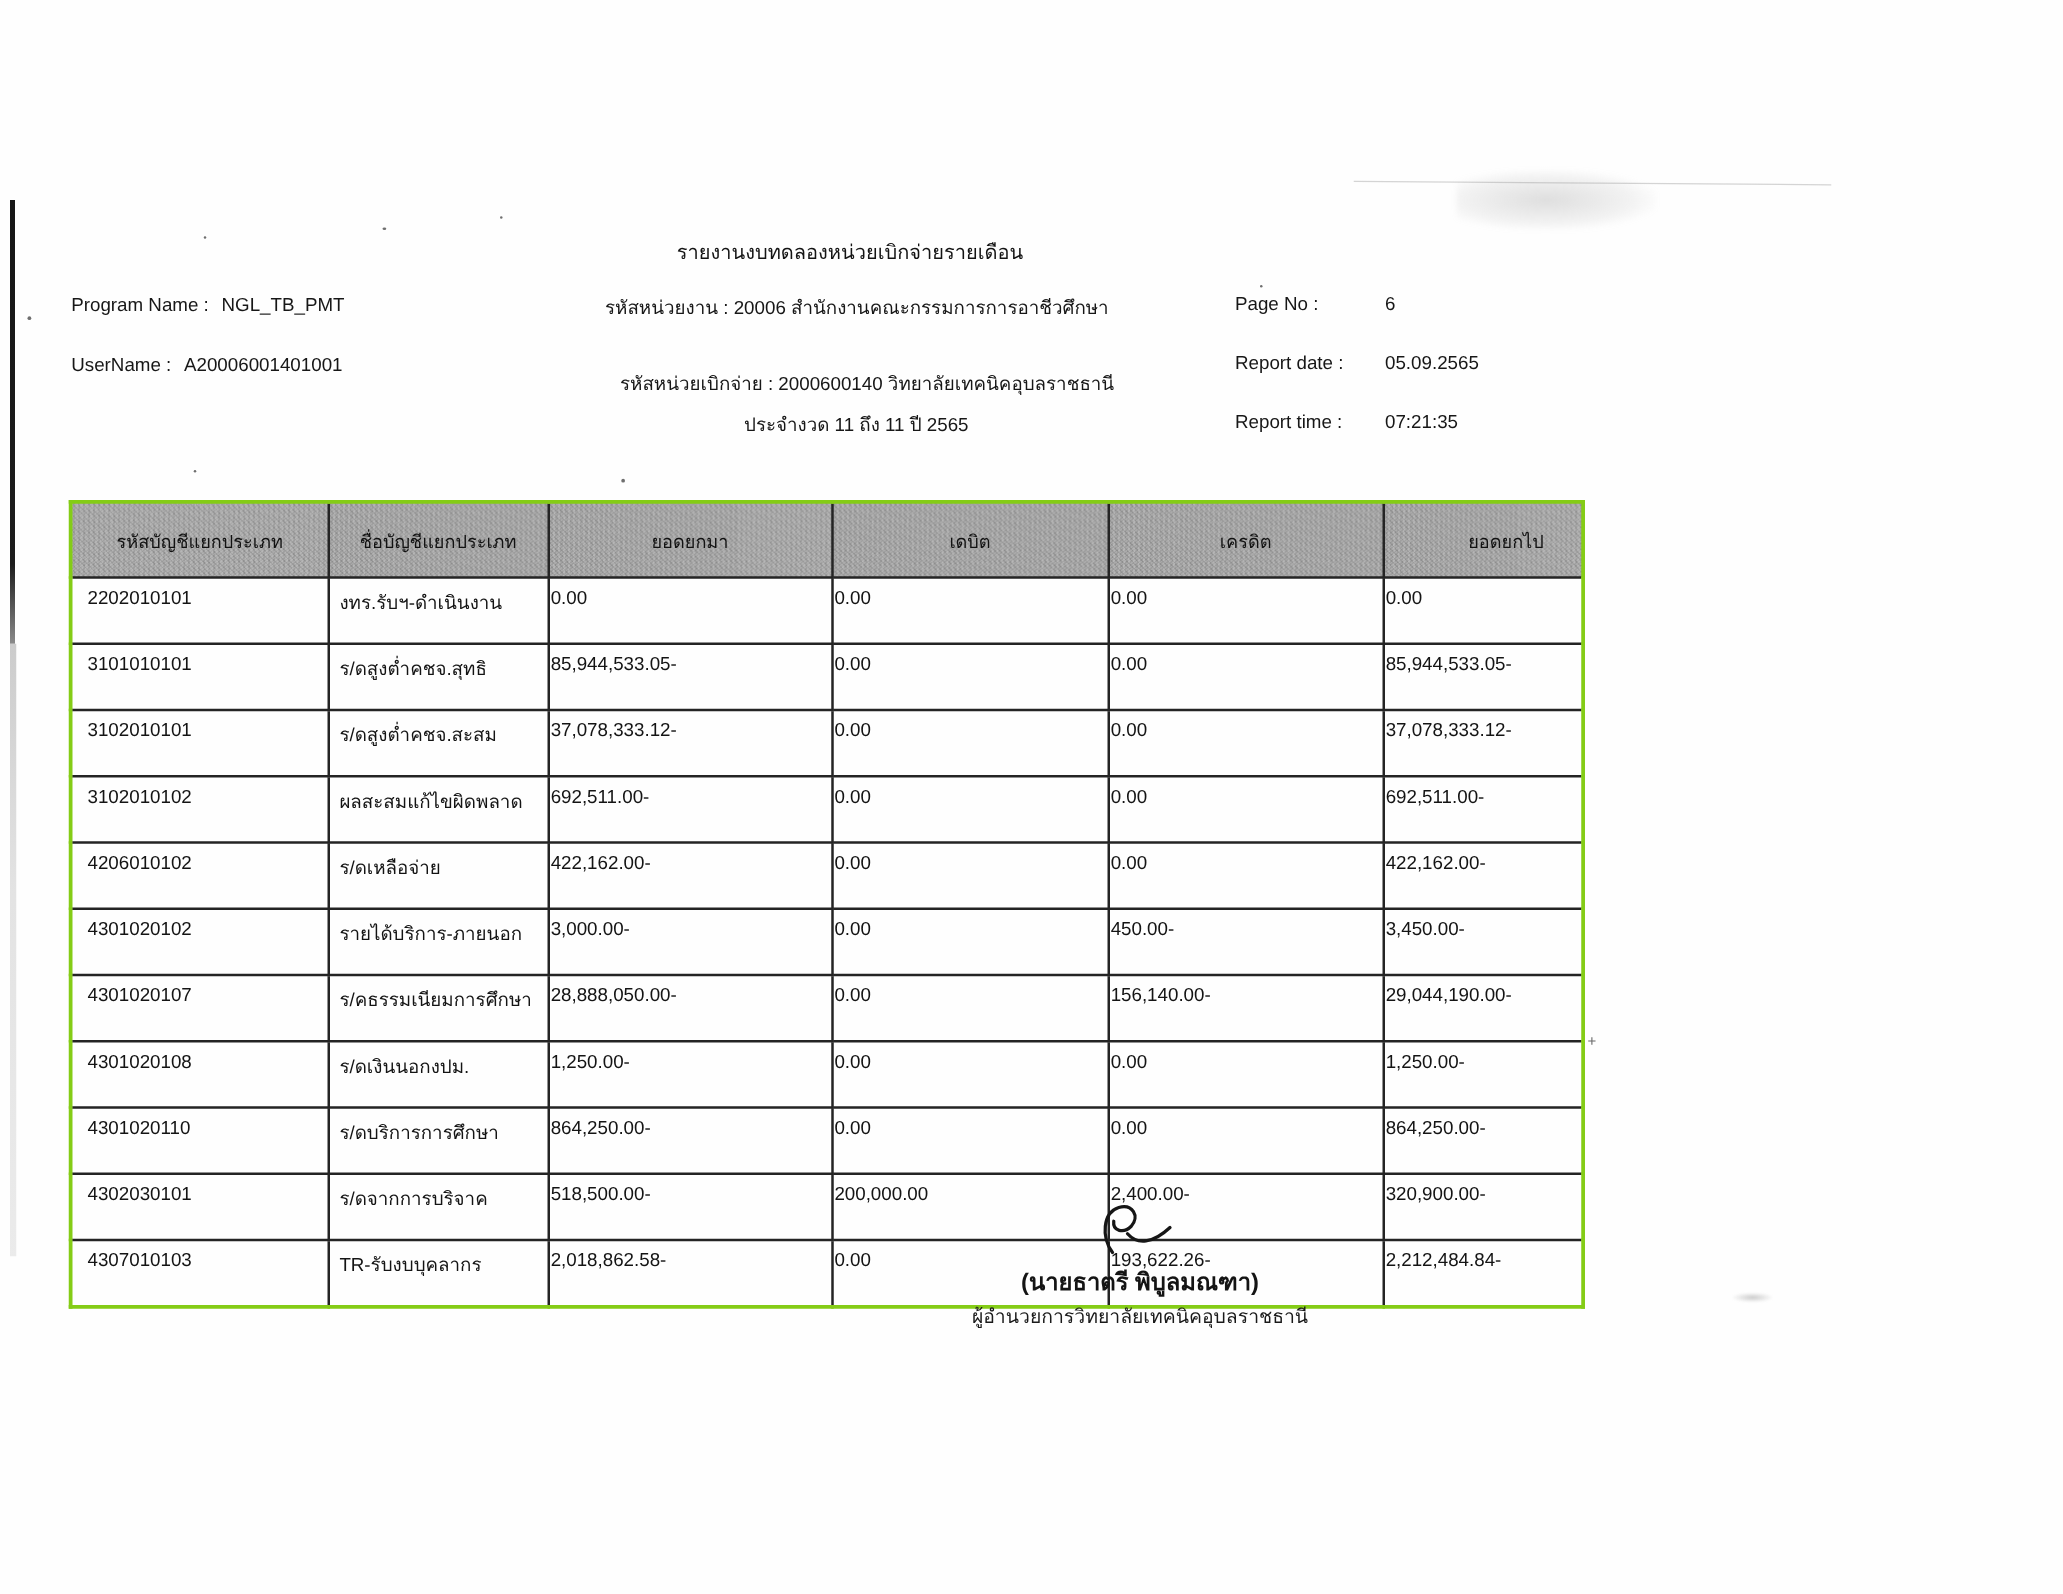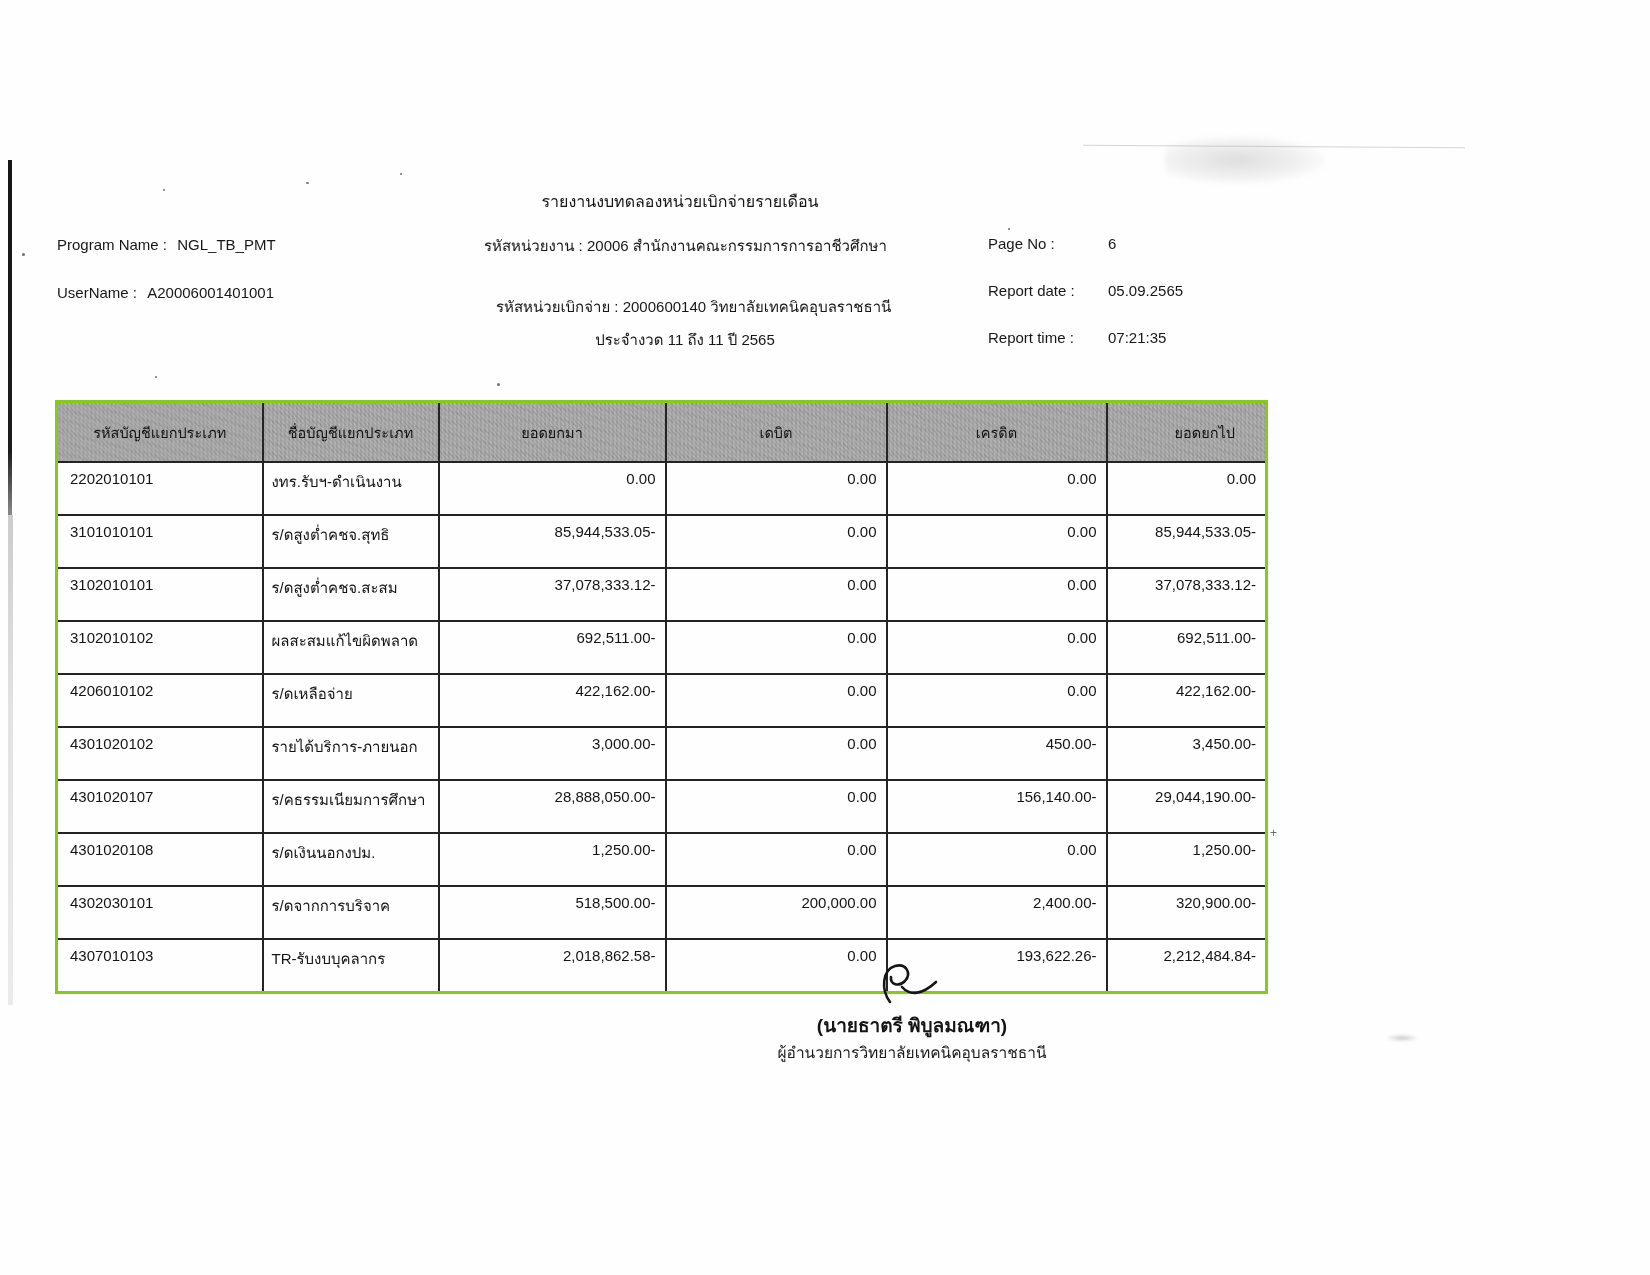--- a/index.html
+++ b/index.html
@@ -80,21 +80,21 @@
   table.tb th.h-last{text-align:right;padding-right:30px;}
   table.tb td{
     height:43px;
     border:2px solid #242424;
     font-size:15px;color:#141414;
     vertical-align:top;padding-top:7px;
     background:#fefefe;
   }
   td.col0{text-align:left;padding-left:12px;}
   td.col1{text-align:left;padding-left:8px;}
-  td.col2,td.col3,td.col4,td.col5{text-align:right;padding-right:9px;}
+  td.col2,td.col3,td.col4,td.col5{text-align:left;padding-right:9px;}
   
   .signer-name{
     position:absolute;left:912px;top:1010px;transform:translateX(-50%);
     font-size:19px;font-weight:bold;color:#141414;white-space:nowrap;
   }
   .signer-title{
     position:absolute;left:912px;top:1040px;transform:translateX(-50%);
     font-size:15.5px;color:#1a1a1a;white-space:nowrap;
   }
 </style>
@@ -222,20 +222,28 @@
         </tr>
         <tr>
           <td class="col0">4301020108</td>
           <td class="col1">ร/ดเงินนอกงปม.</td>
           <td class="col2">1,250.00-</td>
           <td class="col3">0.00</td>
           <td class="col4">0.00</td>
           <td class="col5">1,250.00-</td>
         </tr>
         <tr>
+          <td class="col0">4301020110</td>
+          <td class="col1">ร/ดบริการการศึกษา</td>
+          <td class="col2">864,250.00-</td>
+          <td class="col3">0.00</td>
+          <td class="col4">0.00</td>
+          <td class="col5">864,250.00-</td>
+        </tr>
+        <tr>
           <td class="col0">4302030101</td>
           <td class="col1">ร/ดจากการบริจาค</td>
           <td class="col2">518,500.00-</td>
           <td class="col3">200,000.00</td>
           <td class="col4">2,400.00-</td>
           <td class="col5">320,900.00-</td>
         </tr>
         <tr>
           <td class="col0">4307010103</td>
           <td class="col1">TR-รับงบบุคลากร</td>

